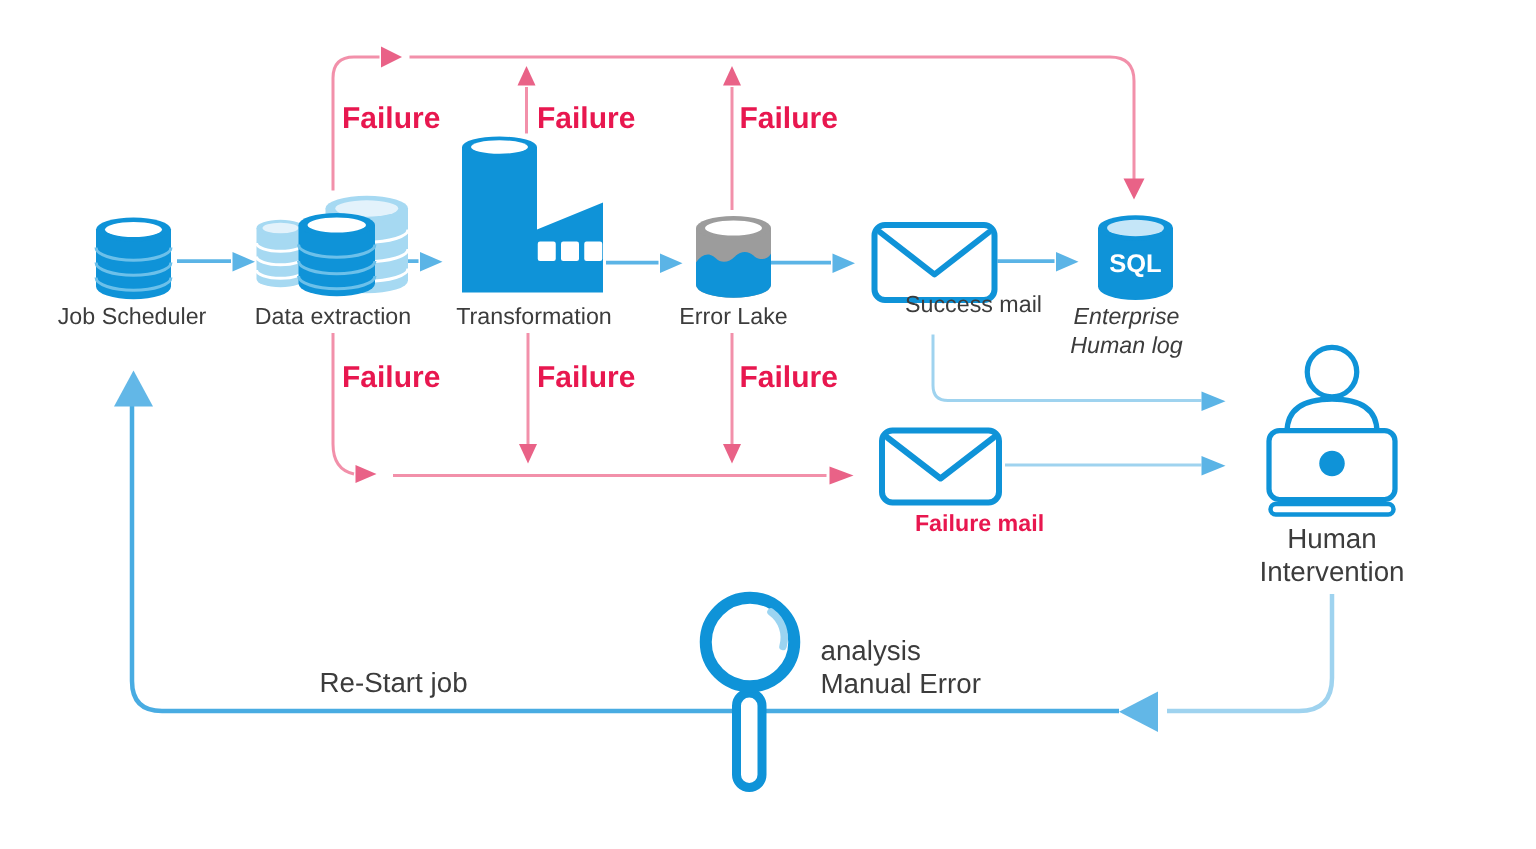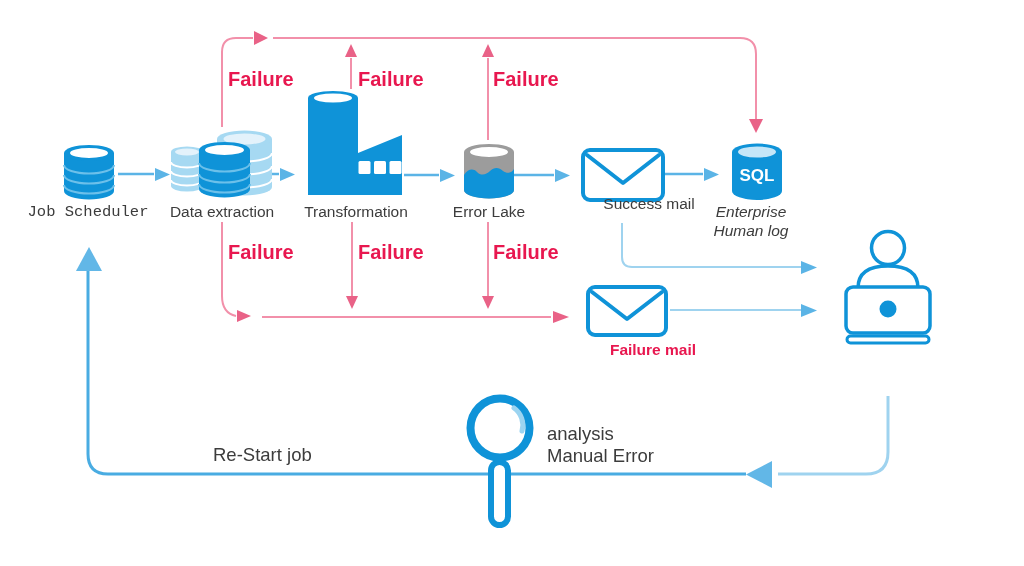--- a/index.html
+++ b/index.html
@@ -171,30 +171,34 @@
     <circle class="fill-primary" cx="46" cy="81" r="8.5"></circle>
     <rect class="outline" x="5" y="108" width="82" height="7" rx="3.5" stroke-width="3"></rect>
   </svg>
 
   <svg class="abs" style="left:462px;top:392px;" width="78" height="140" viewBox="0 0 78 140">
     <rect class="outline" x="29" y="70" width="17" height="63" rx="8.5" stroke-width="6"></rect>
     <circle class="outline" cx="38" cy="36" r="29.5" stroke-width="8"></circle>
     <path d="M52,16 a21,21 0 0 1 8,23" fill="none" stroke="#9bd4f1" stroke-width="5" stroke-linecap="round"></path>
   </svg>
 
-  <div class="node-label" style="left:88px;top:203px;font-family:Liberation Mono, monospace;">Job Scheduler</div>
+  <div class="node-label" style="left:88px;top:203px;">Job Scheduler</div>
   <div class="node-label" style="left:222px;top:203px;">Data extraction</div>
   <div class="node-label" style="left:356px;top:203px;">Transformation</div>
   <div class="node-label" style="left:489px;top:203px;">Error Lake</div>
   <div class="node-label" style="left:622px;top:195px;margin-left:27px;">Success mail</div>
   <div class="node-label" style="left:751px;top:203px;font-style:italic;">
     <div>Enterprise</div>
     <div>Human log</div>
   </div>
   <div class="node-label red" style="left:628px;top:341px;font-weight:600;margin-left:25px;">Failure mail</div>
+  <div class="node-label big-label" style="left:888px;top:348px;">
+    <div>Human</div>
+    <div>Intervention</div>
+  </div>
   <div class="abs big-label" style="left:547px;top:423px;line-height:1.2;">
     <div>analysis</div>
     <div>Manual Error</div>
   </div>
   <div class="abs big-label" style="left:213px;top:444px;text-align:center;">Re-Start job</div>
 
   <div class="failure-label" style="left:228px;top:68px;">Failure</div>
   <div class="failure-label" style="left:358px;top:68px;">Failure</div>
   <div class="failure-label" style="left:493px;top:68px;">Failure</div>
   <div class="failure-label" style="left:228px;top:241px;">Failure</div>

